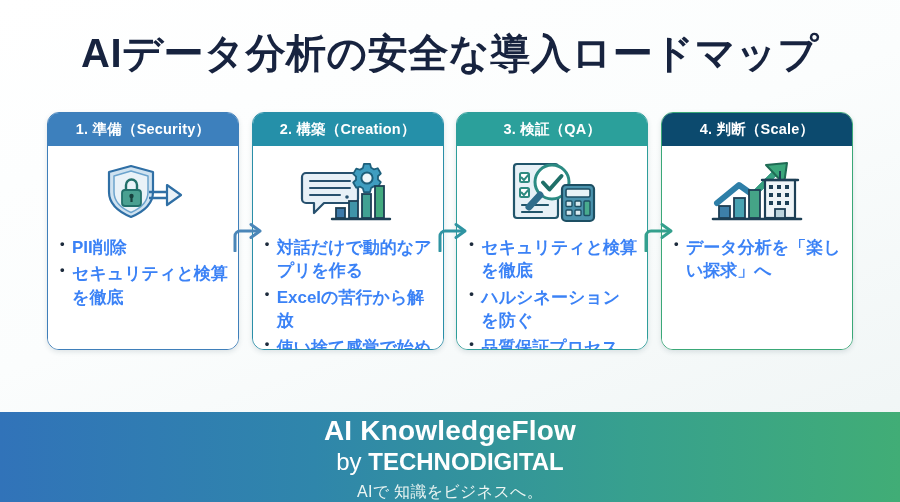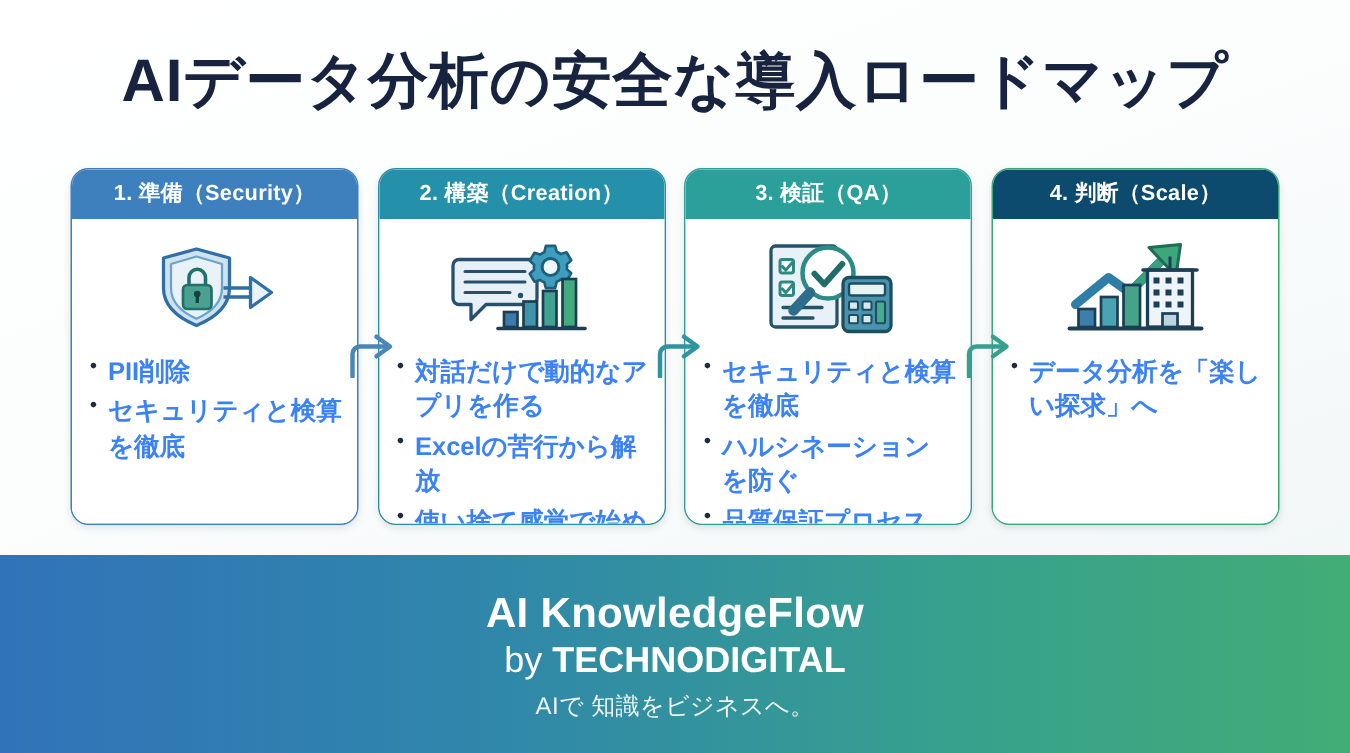--- a/index.html
+++ b/index.html
@@ -120,26 +120,25 @@
   .arrow-1 { left: 232px; }
   .arrow-2 { left: 437px; }
   .arrow-3 { left: 643px; }
 
   
   .footer {
     position: absolute;
     left: 0;
     bottom: 0;
     width: 900px;
-    height: 132px;
+    height: 90px;
     background: linear-gradient(90deg, #3173b9 0%, #2f86ab 35%, #37a08e 70%, #41ad76 100%);
     display: flex;
     flex-direction: column;
     align-items: center;
-    justify-content: center;
     padding-top: 4px;
     box-sizing: border-box;
   }
   .brand {
     color: #ffffff;
     font-size: 28px;
     font-weight: 700;
     line-height: 1.08;
     letter-spacing: 0.2px;
   }

